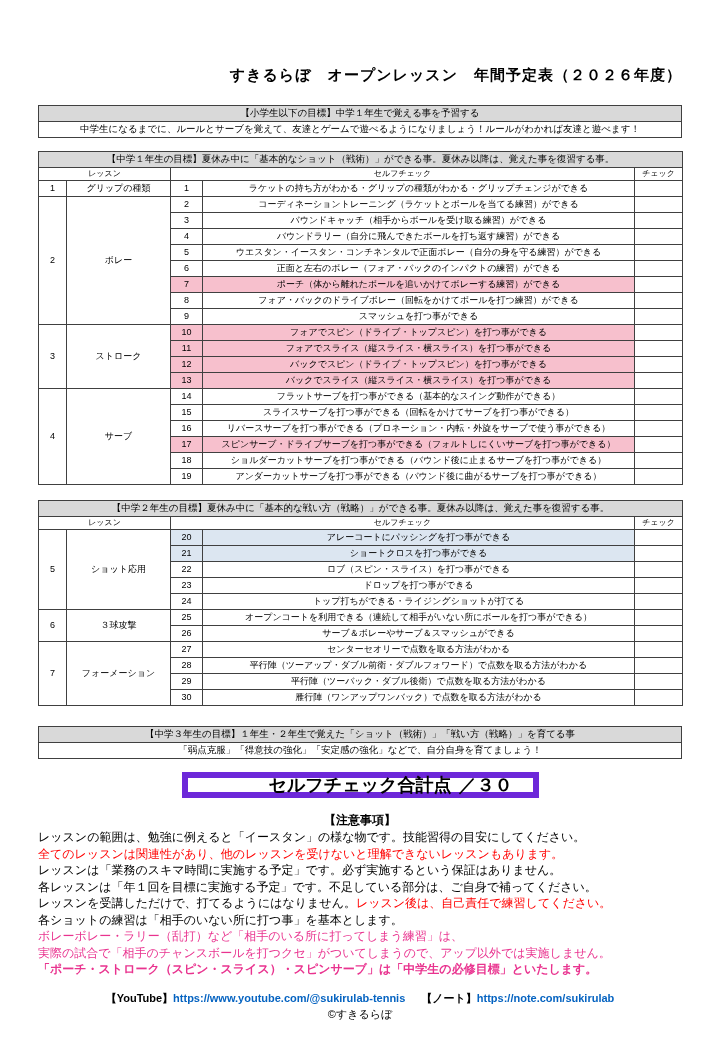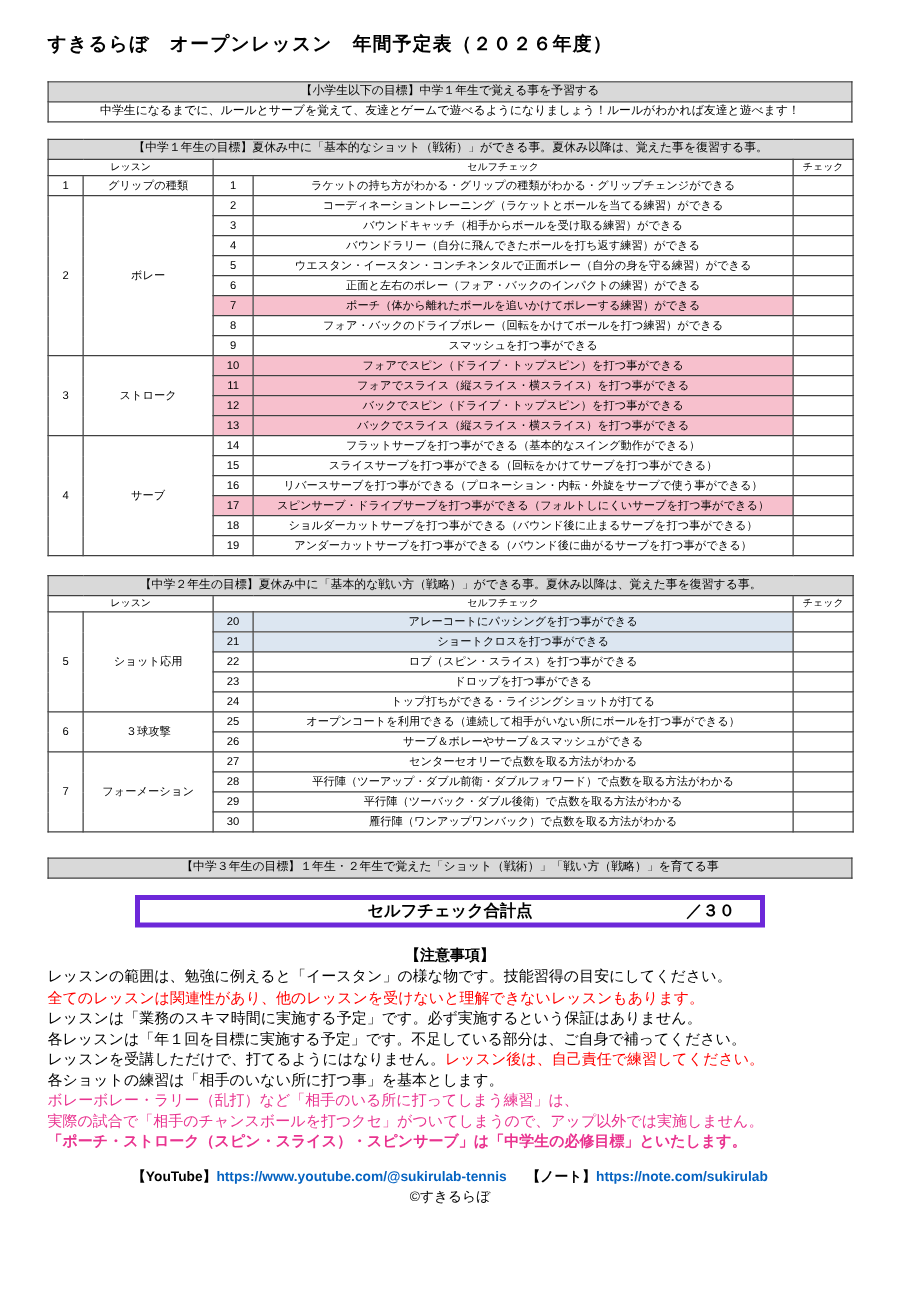--- a/index.html
+++ b/index.html
@@ -9,22 +9,22 @@
     color:#000;
     width:720px;
   }
   .page {
     width:720px; height:1040px;
     background:#fff;
     padding:26px 38px 0 38px;
     overflow:hidden;
   }
   .title {
-    font-size:15px; font-weight:bold; text-align:left;
-    letter-spacing:1px; margin-bottom:20px;
+    font-size:15px; font-weight:bold; text-align:right;
+    letter-spacing:1px; margin-bottom:20px;margin-top:40px;
   }
   table { width:100%; border-collapse:collapse; table-layout:fixed; }
   td, th {
     border:1px solid #404040;
     font-weight:normal;
     font-size:9px;
     text-align:center;
     height:16px;
     line-height:1.15;
     padding:0 2px;
@@ -33,26 +33,26 @@
   }
   .gray-header { background:var(--header-bg,#d9d9d9); font-size:9.5px; }
   .section-table { margin-bottom:13px;margin-top:20px; }
   .section-table td { font-size:9.5px; }
   .check-table { margin-bottom:15px; }
   .col-header th { font-size:8px; height:13px; }
   .num { font-size:9px; }
   .hl-pink { background:var(--pink,#f7c0cd); }
   .hl-blue { background:var(--blue,#dce6f1); }
   .total-box {
-    width:504px; height:26px;
-    border:4px solid #6d28d9;
+    width:357px; height:26px;
+    border:6px solid #6d28d9;
     margin:6px auto 14px auto;
     display:flex; align-items:center; justify-content:center;
     position:relative;
-    font-weight:bold; font-size:13px;
+    font-weight:bold; font-size:18px;
   }
   .total-score { position:absolute; right:20px; }
   .notes { margin-top:2px; }
   .notes-title { text-align:center; font-weight:bold; font-size:12px; line-height:17px; }
   .note-line { font-size:12px; line-height:16.5px; white-space:nowrap; }
   .c-black { color:#000; }
   .c-red { color:var(--red,#ff0000); }
   .c-magenta { color:var(--magenta,#e9338f); }
   .bold { font-weight:bold; }
   .footer { text-align:center; margin-top:12px; font-size:11px; font-weight:bold; line-height:16px; }
@@ -284,20 +284,23 @@
           <td class="check-cell"></td>
         </tr>
       </tbody>
   </table>
 
   <table class="section-table">
     <tbody>
         <tr>
       <td class="gray-header">【中学３年生の目標】１年生・２年生で覚えた「ショット（戦術）」「戦い方（戦略）」を育てる事</td>
     </tr>
+    <tr>
+      <td>「弱点克服」「得意技の強化」「安定感の強化」などで、自分自身を育てましょう！</td>
+    </tr>
   </tbody>
     </table>
 
   <div class="total-box">
     <span class="total-label">セルフチェック合計点</span>
     <span class="total-score">／３０</span>
   </div>
 
   <div class="notes">
     <div class="notes-title">【注意事項】</div>

